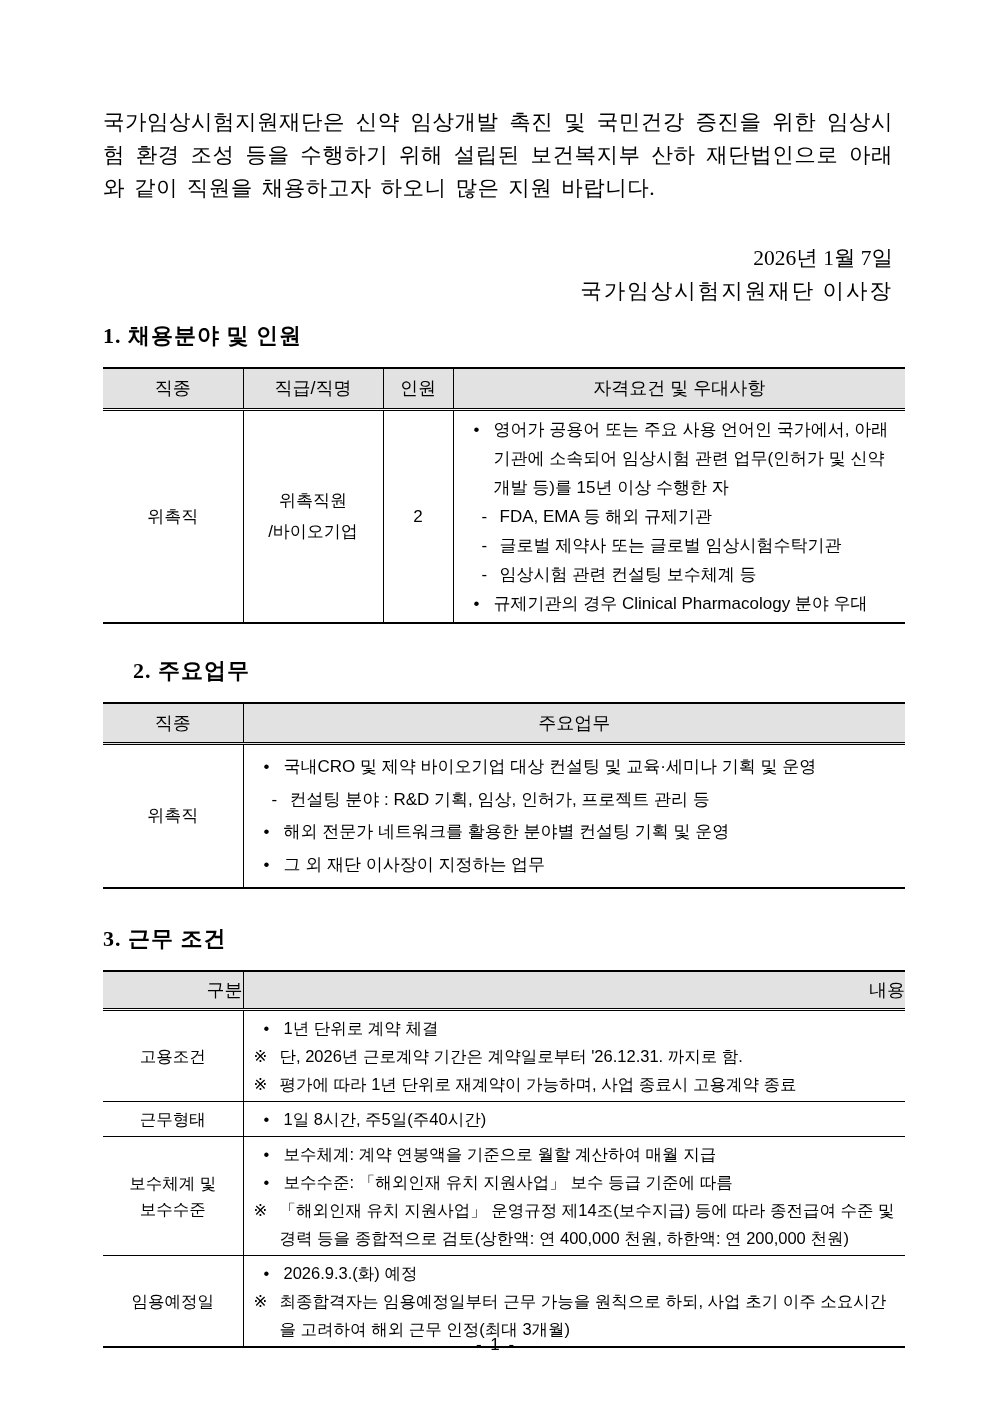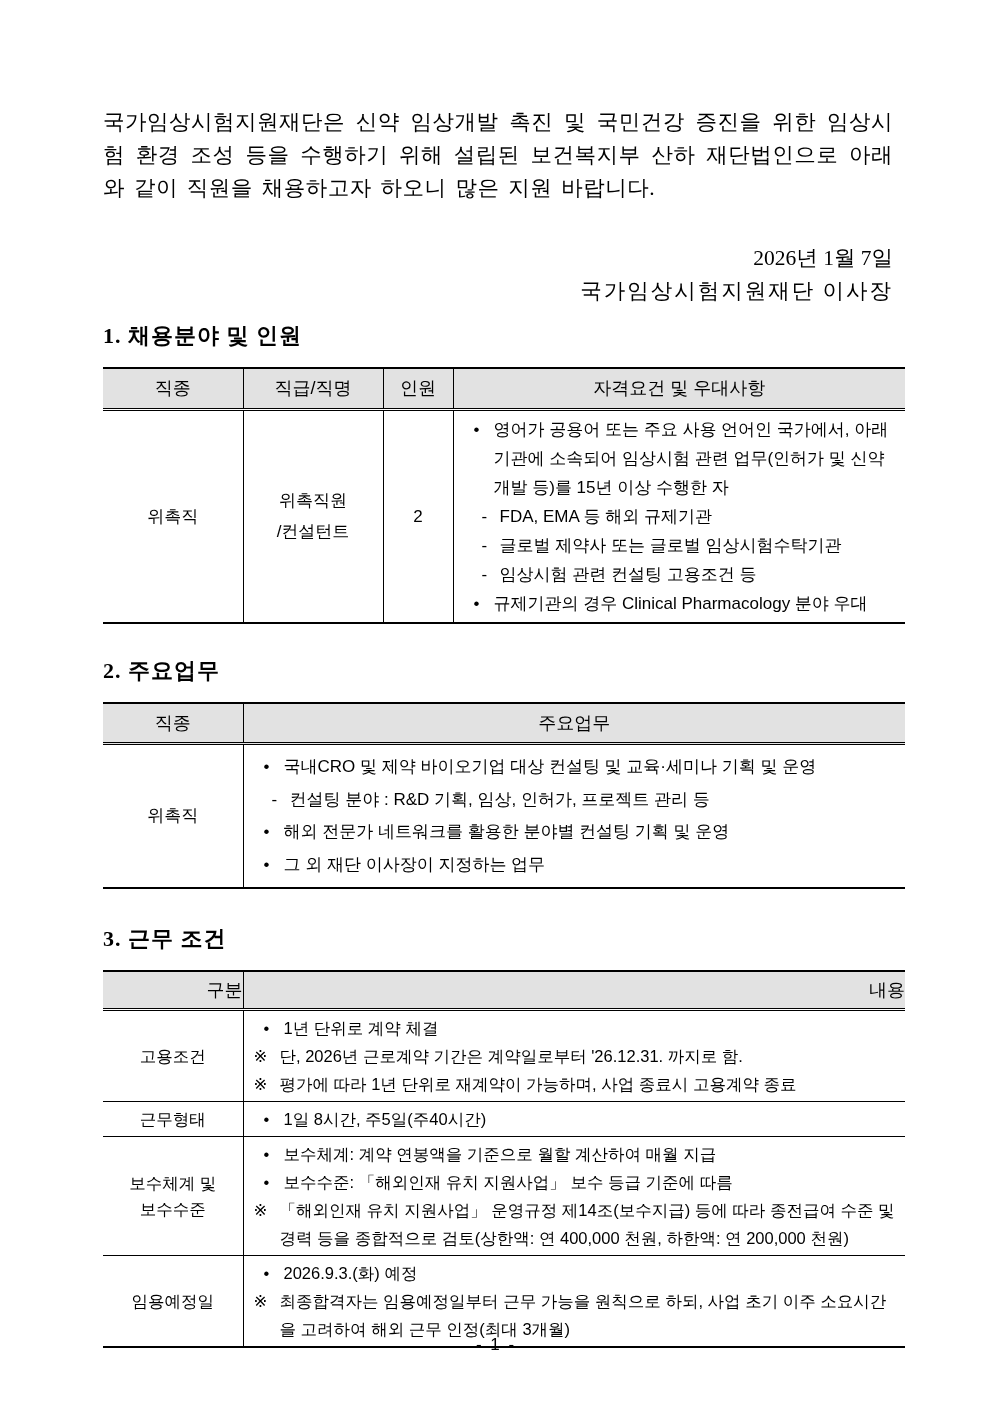--- a/index.html
+++ b/index.html
@@ -31,21 +31,21 @@
   }
   .sign-block .signer { letter-spacing: 2px; }
   
   .sec-title {
     font-size: 22px;
     font-weight: bold;
     letter-spacing: 1px;
     line-height: 28px;
   }
   .sec-title.s1 { margin-top: 14px; }
-  .sec-title.s2 { margin-top: 33px; }
+  .sec-title.s2 { margin-top: 33px; margin-left: 30px; }
   .sec-title.s3 { margin-top: 36px; }
   
   table.doc {
     margin-top: 17px;
     border-collapse: collapse;
     table-layout: fixed;
     width: 802px;
     border-top: 2px solid #000;
     border-bottom: 2px solid #000;
     font-family: "Liberation Sans", "DejaVu Sans", sans-serif;
@@ -124,38 +124,38 @@
         <th>직종</th>
         <th>직급/직명</th>
         <th>인원</th>
         <th>자격요건 및 우대사항</th>
       </tr>
     </thead>
     <tbody>
       <tr>
         <td class="lbl">위촉직</td>
         <td class="lbl">위촉직원
-/컨설턴트</td>
+/바이오기업</td>
         <td class="lbl">2</td>
         <td class="cnt">
           <div class="li">
             <span class="m">•</span>
             <span class="t">영어가 공용어 또는 주요 사용 언어인 국가에서, 아래 기관에 소속되어 임상시험 관련 업무(인허가 및 신약 개발 등)를 15년 이상 수행한 자</span>
           </div>
           <div class="li sub">
             <span class="m">-</span>
             <span class="t">FDA, EMA 등 해외 규제기관</span>
           </div>
           <div class="li sub">
             <span class="m">-</span>
             <span class="t">글로벌 제약사 또는 글로벌 임상시험수탁기관</span>
           </div>
           <div class="li sub">
             <span class="m">-</span>
-            <span class="t">임상시험 관련 컨설팅 고용조건 등</span>
+            <span class="t">임상시험 관련 컨설팅 보수체계 등</span>
           </div>
           <div class="li">
             <span class="m">•</span>
             <span class="t">규제기관의 경우 Clinical Pharmacology 분야 우대</span>
           </div>
         </td>
       </tr>
     </tbody>
   </table>
 

